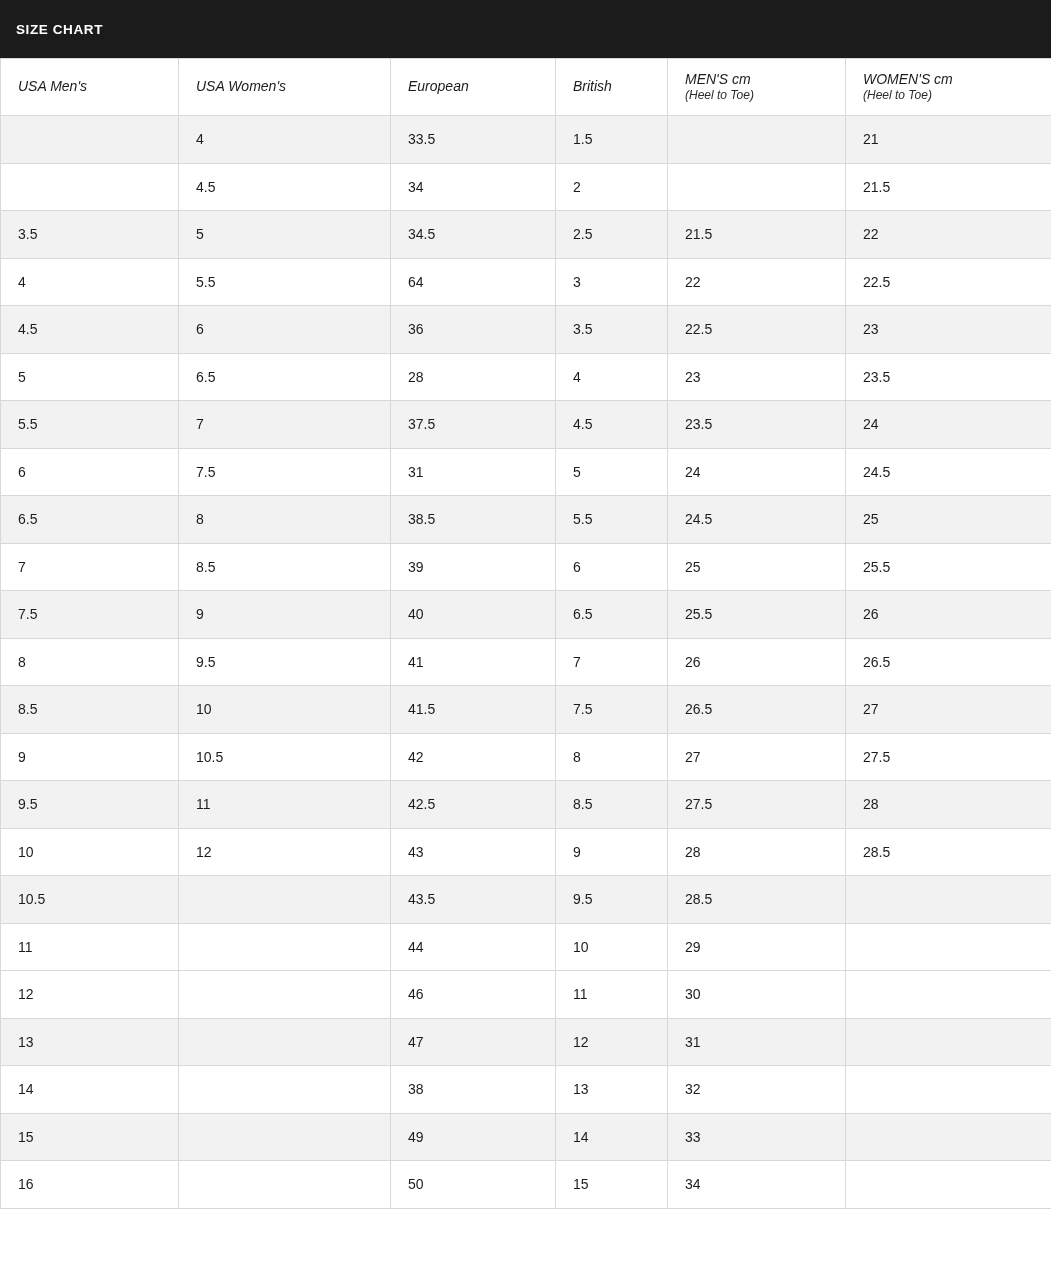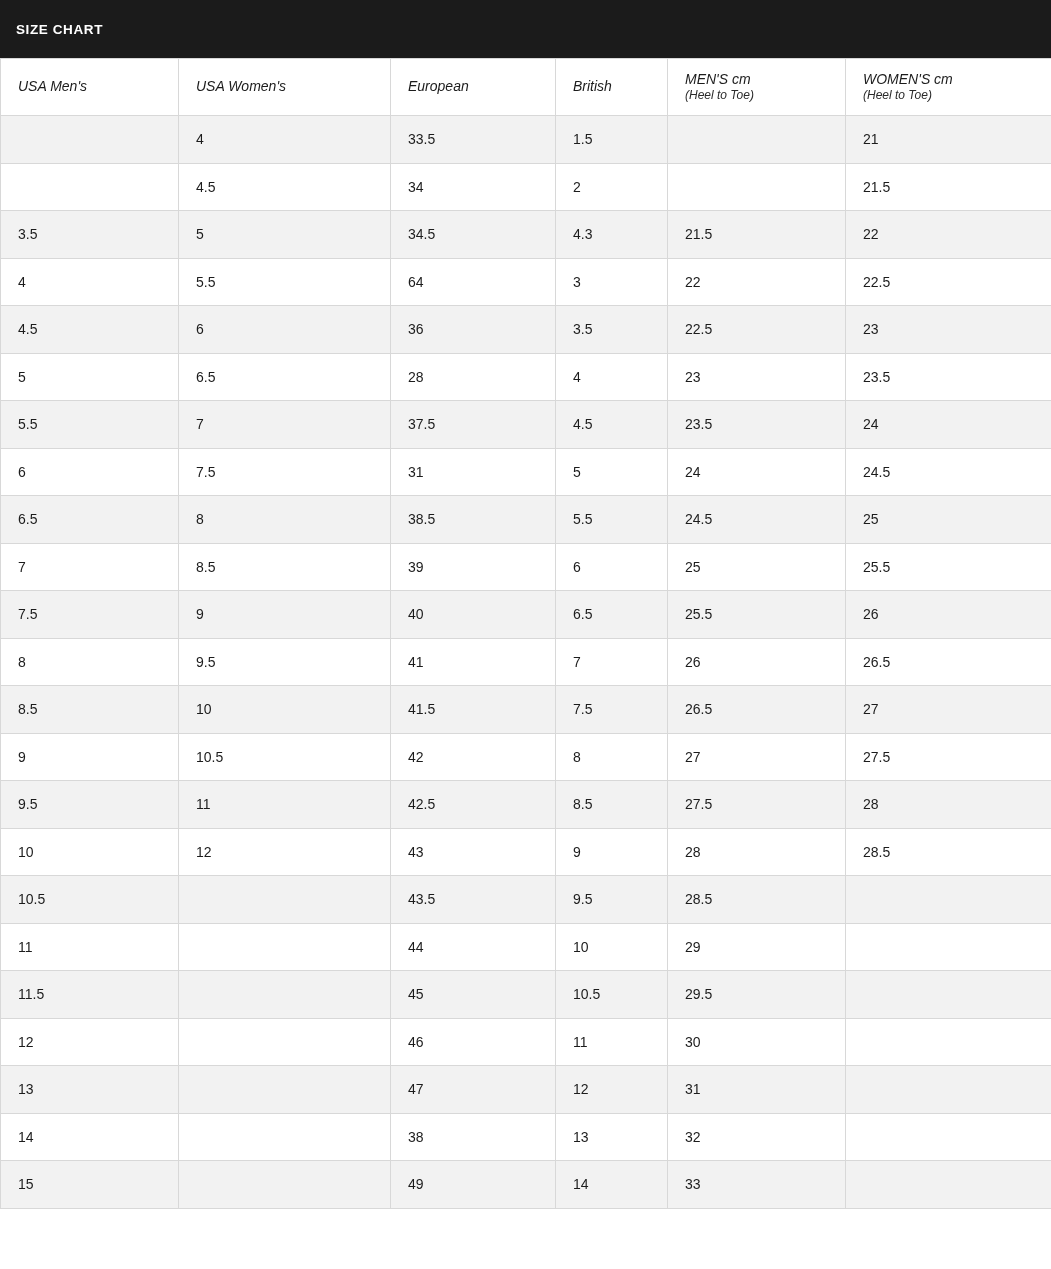--- a/index.html
+++ b/index.html
@@ -136,21 +136,21 @@
           <td>4.5</td>
           <td>34</td>
           <td>2</td>
           <td></td>
           <td>21.5</td>
         </tr>
         <tr class="alt">
           <td>3.5</td>
           <td>5</td>
           <td>34.5</td>
-          <td>4.3</td>
+          <td>2.5</td>
           <td>21.5</td>
           <td>22</td>
         </tr>
         <tr class="plain">
           <td>4</td>
           <td>5.5</td>
           <td>64</td>
           <td>3</td>
           <td>22</td>
           <td>22.5</td>
@@ -260,28 +260,20 @@
           <td></td>
         </tr>
         <tr class="plain">
           <td>11</td>
           <td></td>
           <td>44</td>
           <td>10</td>
           <td>29</td>
           <td></td>
         </tr>
-        <tr class="alt">
-          <td>11.5</td>
-          <td></td>
-          <td>45</td>
-          <td>10.5</td>
-          <td>29.5</td>
-          <td></td>
-        </tr>
         <tr class="plain">
           <td>12</td>
           <td></td>
           <td>46</td>
           <td>11</td>
           <td>30</td>
           <td></td>
         </tr>
         <tr class="alt">
           <td>13</td>
@@ -300,16 +292,24 @@
           <td></td>
         </tr>
         <tr class="alt">
           <td>15</td>
           <td></td>
           <td>49</td>
           <td>14</td>
           <td>33</td>
           <td></td>
         </tr>
+        <tr class="plain">
+          <td>16</td>
+          <td></td>
+          <td>50</td>
+          <td>15</td>
+          <td>34</td>
+          <td></td>
+        </tr>
       </tbody>
   </table>
 
 </div>
 
 </body></html>

